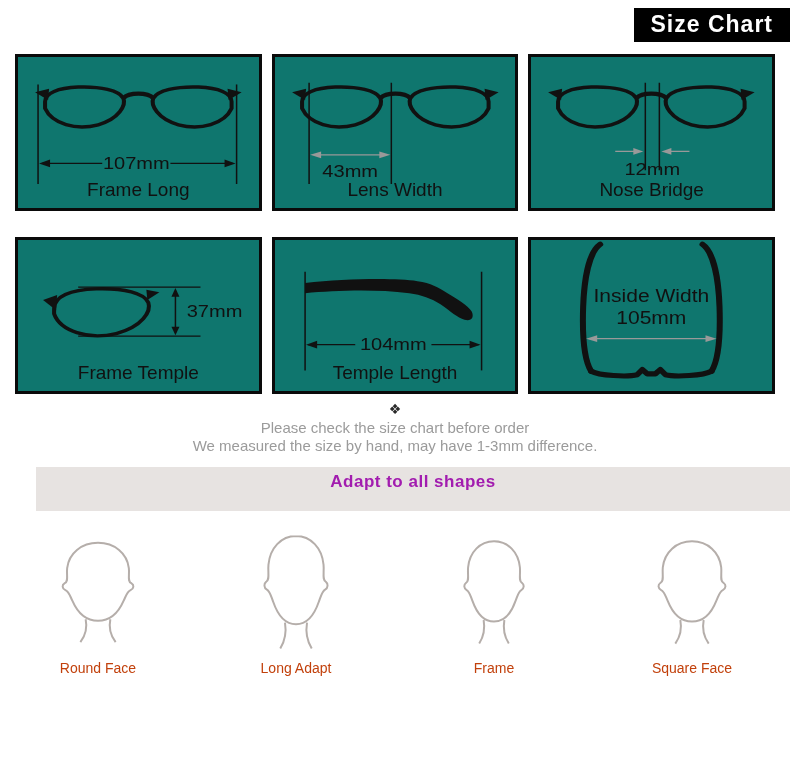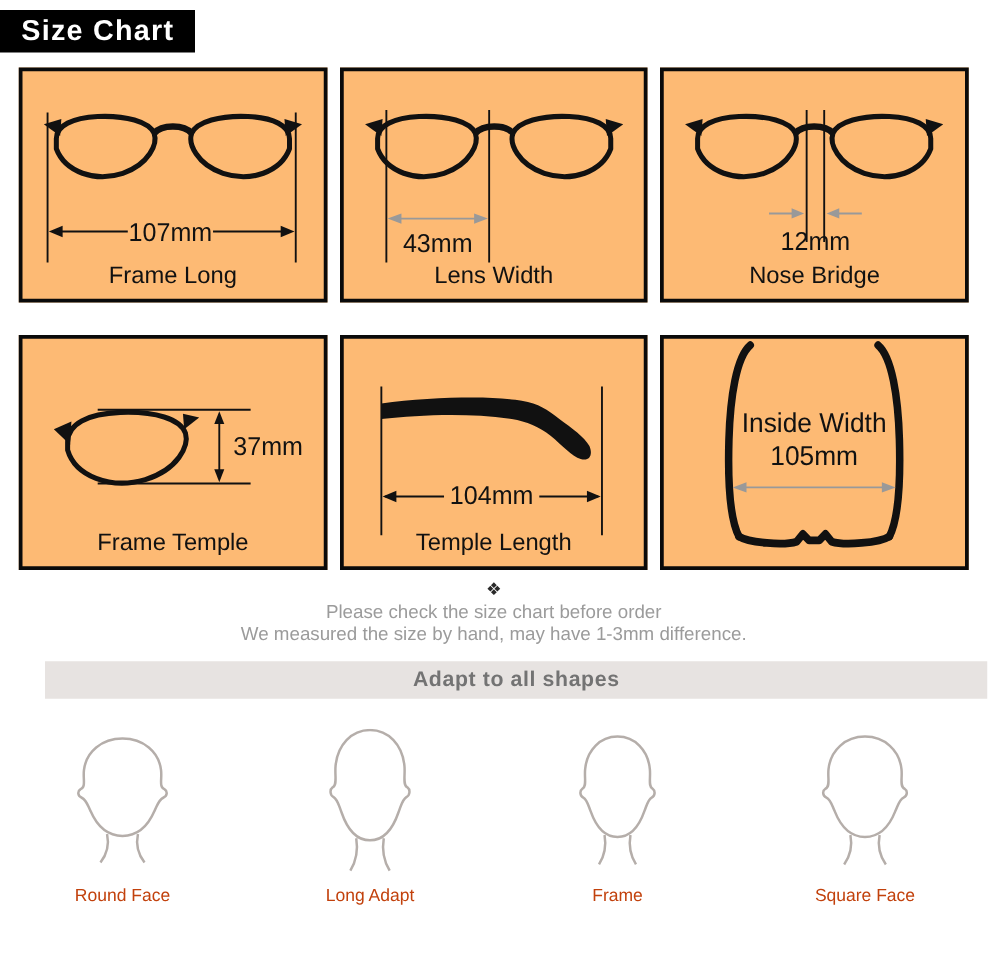--- a/index.html
+++ b/index.html
@@ -1,45 +1,45 @@
 <!DOCTYPE html>
 <html><head>
 <meta charset="utf-8">
 <style>
   * { margin:0; padding:0; box-sizing:border-box; }
   body { background:#ffffff; font-family:"Liberation Sans", sans-serif; }
   .page { width:790px; height:766px; background:#ffffff; overflow:hidden; position:relative; }
 
-  .title-wrap { text-align:left; padding-top:8px; }
+  .title-wrap { text-align:right; padding-top:8px; }
   .title-badge {
     display:inline-block; background:#000000; color:#ffffff;
     font-size:23px; font-weight:bold; letter-spacing:1px;
     padding:3px 17px 4px;
   }
 
   .grid {
     display:grid; grid-template-columns:repeat(3, 1fr);
     column-gap:10px; row-gap:26px;
     padding:12px 15px 0 15px;
   }
   .panel {
-    border:3px solid #0a0a0a; height:188px; position:relative; background:#fdba74;
+    border:3px solid #0a0a0a; height:157px; position:relative; background:#0f766e;
   }
   .panel svg { display:block; width:100%; height:100%; }
   .panel-label {
     position:absolute; left:0; right:0; bottom:7px; text-align:center;
     font-size:19px; color:#111111;
   }
 
   .notes { text-align:center; margin-top:7px; color:#9b9b9b; font-size:15px; line-height:18px; }
   .ornament { color:#2a2a2a; font-size:14px; line-height:16px; margin-bottom:2px; }
 
   .band {
-    margin-top:12px; background:#e7e3e1; height:30px; line-height:30px;
-    text-align:center; font-size:17px; font-weight:bold; color:#737373; letter-spacing:0.5px;margin-left:36px;
+    margin-top:12px; background:#e7e3e1; height:44px; line-height:30px;
+    text-align:center; font-size:17px; font-weight:bold; color:#a21caf; letter-spacing:0.5px;margin-left:36px;
   }
 
   .faces { display:flex; justify-content:space-between; padding:24px 30px 0 30px; }
   .face { width:136px; text-align:center; }
   .face svg { width:96px; height:118px; display:block; margin:0 auto; }
   .face-label { margin-top:7px; font-size:14px; color:#c2410c; }
 
   .dim-text { font-size:20px; fill:#111111; font-family:"Liberation Sans", sans-serif; }
   .inside-text { font-size:21px; fill:#111111; font-family:"Liberation Sans", sans-serif; }
 </style>

